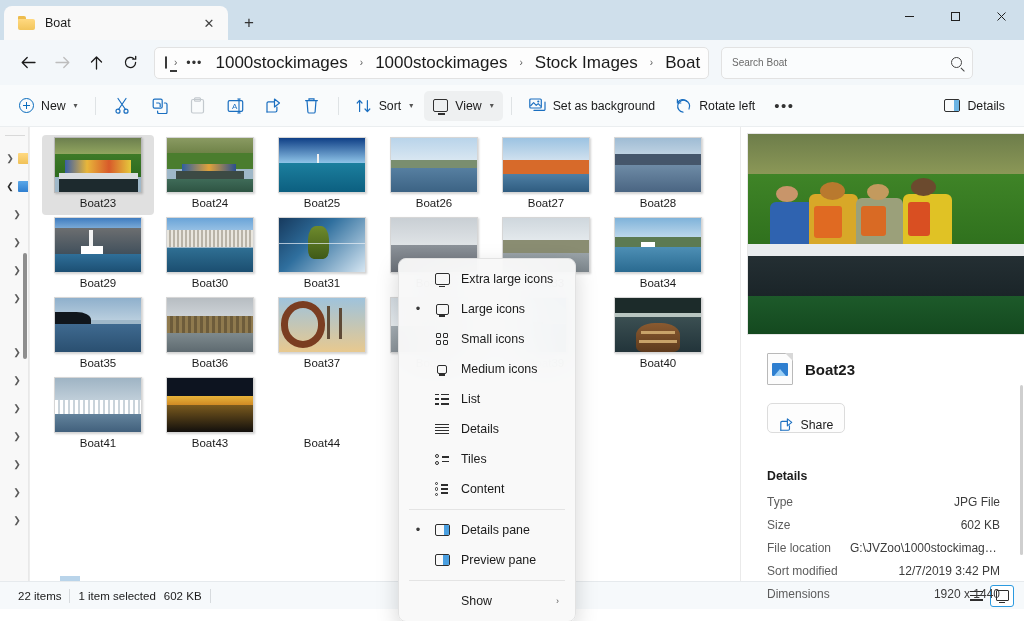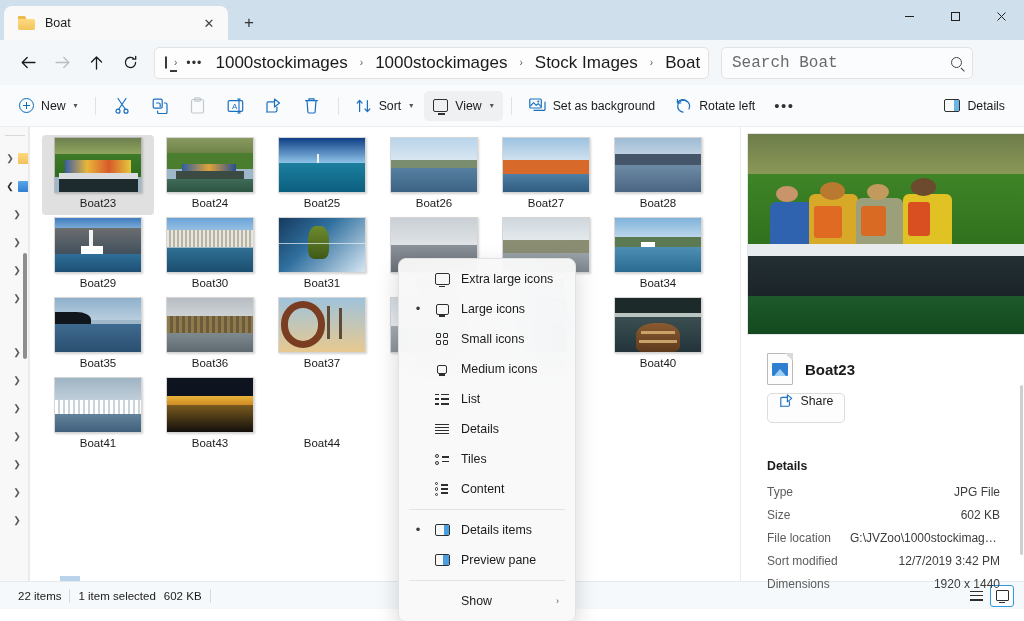--- a/index.html
+++ b/index.html
@@ -72,21 +72,21 @@
   .monitor-ico { width: 15px; height: 13px; border: 1.4px solid #3a3a3a;
                  border-radius: 2px; position: relative; margin-right: 2px; }
   .monitor-ico::after { content:""; position:absolute; left:4px; top:13px; width:7px; height:1.6px; background:#3a3a3a; }
   .searchbox {
     width: 252px; height: 32px; margin-left: 10px; background: #fafcfd;
     border: 1px solid #e2e2e2; border-radius: 5px;
     display: flex; align-items: center; padding: 0 10px;
   }
   .searchbox input {
     flex: 1; border: none; outline: none; background: transparent;
-    font-size: 16px; font-family: Liberation Mono, monospace; color: #7f1d1d;
+    font-size: 10px; font-family: Liberation Sans, sans-serif; color: #7f1d1d;
   }
   .searchbox input::placeholder { color: #6a6a6a; }
   .mag { width: 11px; height: 11px; border: 1.4px solid #444; border-radius: 50%;
          position: relative; flex: 0 0 auto; }
   .mag::after { content:""; position:absolute; right:-4px; bottom:-3px; width:5px; height:1.4px;
                 background:#444; transform: rotate(45deg); }
 
   
   .cmdbar {
     height: 42px; background: #f9fbfc; display: flex; align-items: center;
@@ -180,22 +180,22 @@
   .fileicon .pic {
     position:absolute;left:5px;top:10px;width:16px;height:13px;background:#2f7fd0;border-radius:1px;
     overflow:hidden;
   }
   .fileicon .pic::after{
     content:"";position:absolute;left:2px;bottom:0;width:0;height:0;
     border-left:6px solid transparent;border-right:6px solid transparent;border-bottom:7px solid #9ed0f5;
   }
   .det-filename { font-size: 15px; font-weight: bold; color: #1b1b1b; }
   .sharebtn {
-    margin-top: 8px; width: 78px; height: 30px; border: 1px solid #dcdcdc;
-    border-radius: 5px; background: #fdfdfd; display: flex; align-items: flex-start;
+    margin-top: 18px; width: 78px; height: 30px; border: 1px solid #dcdcdc;
+    border-radius: 5px; background: #fdfdfd; display: flex; align-items: flex-end;
     justify-content: center; gap: 7px; font-size: 12.3px; color: #1b1b1b;
   }
   .det-title { margin-top: 36px; font-size: 12.3px; font-weight: bold; color: #1b1b1b; }
   .det-table { margin-top: 12px; }
   .det-row { display: flex; justify-content: space-between; margin-bottom: 9px; gap: 10px; }
   .det-key { font-size: 12px; color: #5c5c5c; white-space: nowrap; text-align: right; }
   .det-val { font-size: 12px; color: #3c3c3c; text-align: right;
              overflow: hidden; text-overflow: ellipsis; white-space: nowrap; max-width: 150px; }
   .det-scroll { position: absolute; right: 1px; top: 258px; width: 3px; height: 170px; background: #cfcfcf; border-radius: 2px; }
 
@@ -871,21 +871,21 @@
         <span class="mi-label">Content</span>
       </div>
 
       <div class="mdivider"></div>
 
       <div class="mi">
         <span class="mi-bullet">•</span>
         <span class="mi-icon">
             <span class="ic-dpane"></span>
           </span>
-        <span class="mi-label">Details items</span>
+        <span class="mi-label">Details pane</span>
       </div>
 
       <div class="mi">
         <span class="mi-bullet"></span>
         <span class="mi-icon">
             <span class="ic-ppane"></span>
           </span>
         <span class="mi-label">Preview pane</span>
       </div>
 

